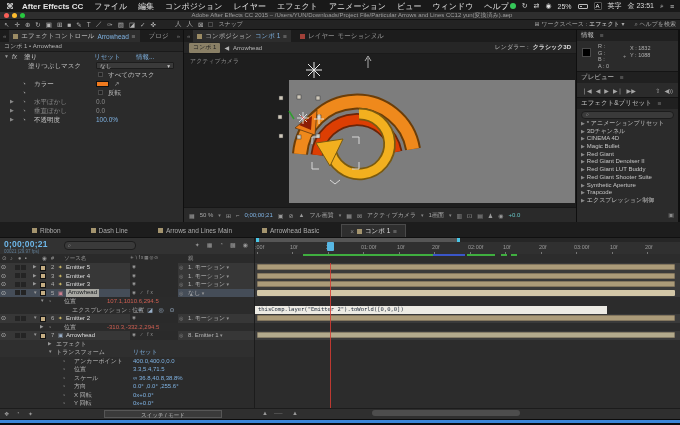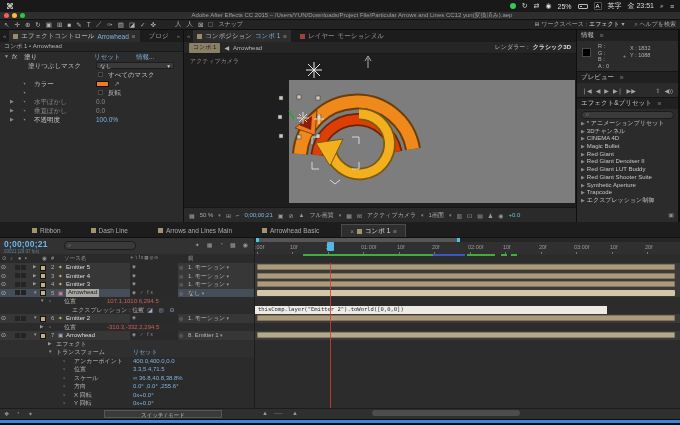--- a/index.html
+++ b/index.html
@@ -183,20 +183,32 @@
   .bottom-strip{height:6px;background:linear-gradient(#0c0c0c 0,#0c0c0c 1px,#3b86d8 1px,#3b86d8 4px,#0a0c10 4px)}
 </style>
 </head>
 <body>
 
 <div id="app">
 
   <div class="menubar">
     <span class="apple">⌘</span>
     <div class="mb-items"></div>
+    <div class="mb-items">
+      <span>After Effects CC</span>
+      <span>ファイル</span>
+      <span>編集</span>
+      <span>コンポジション</span>
+      <span>レイヤー</span>
+      <span>エフェクト</span>
+      <span>アニメーション</span>
+      <span>ビュー</span>
+      <span>ウィンドウ</span>
+      <span>ヘルプ</span>
+    </div>
     <div class="mb-status">
       <span class="green-dot"></span>
       <span>↻</span>
       <span>⇄</span>
       <span>◉</span>
       <span>25%</span>
       <span class="batt"></span>
       <span class="ime-box">A</span>
       <span>英字</span>
       <span>金 23:51</span>

